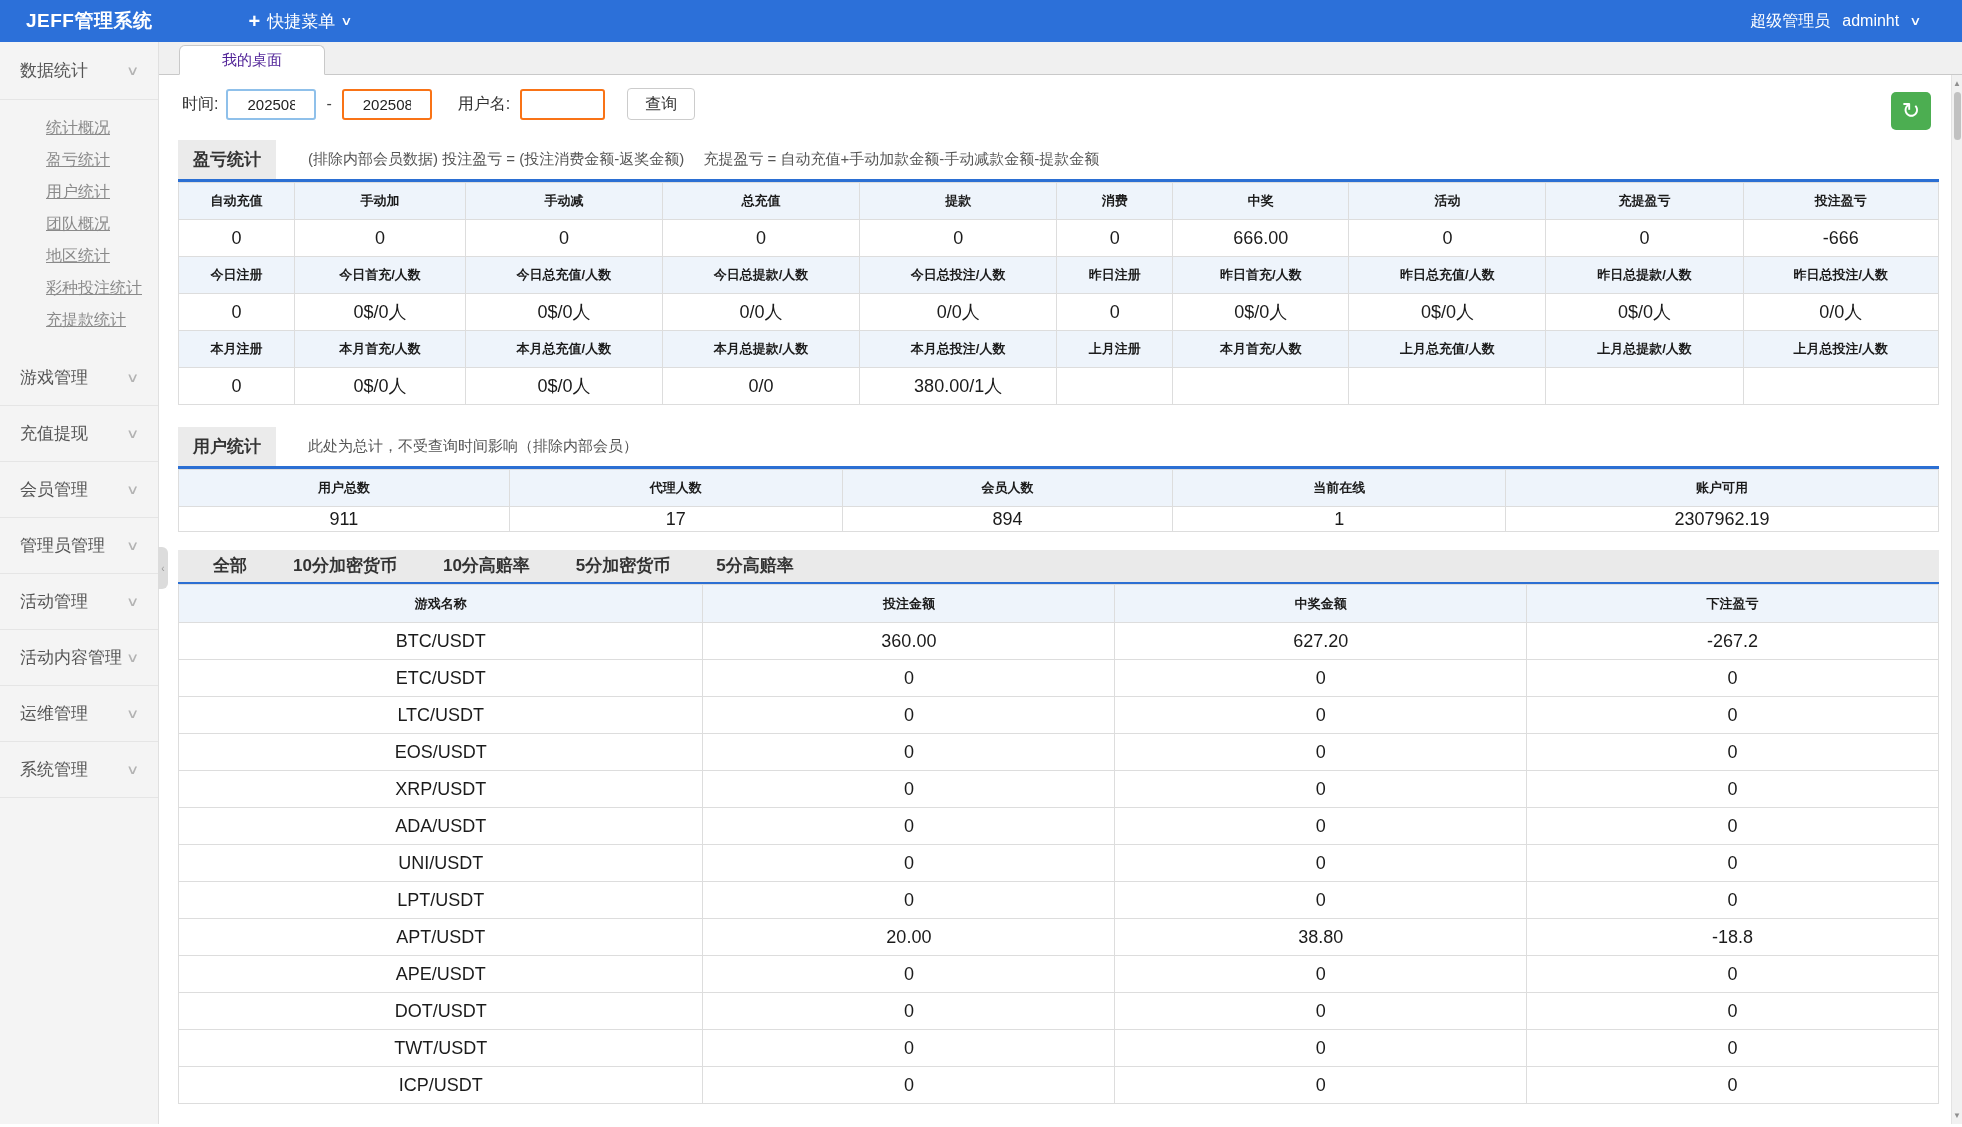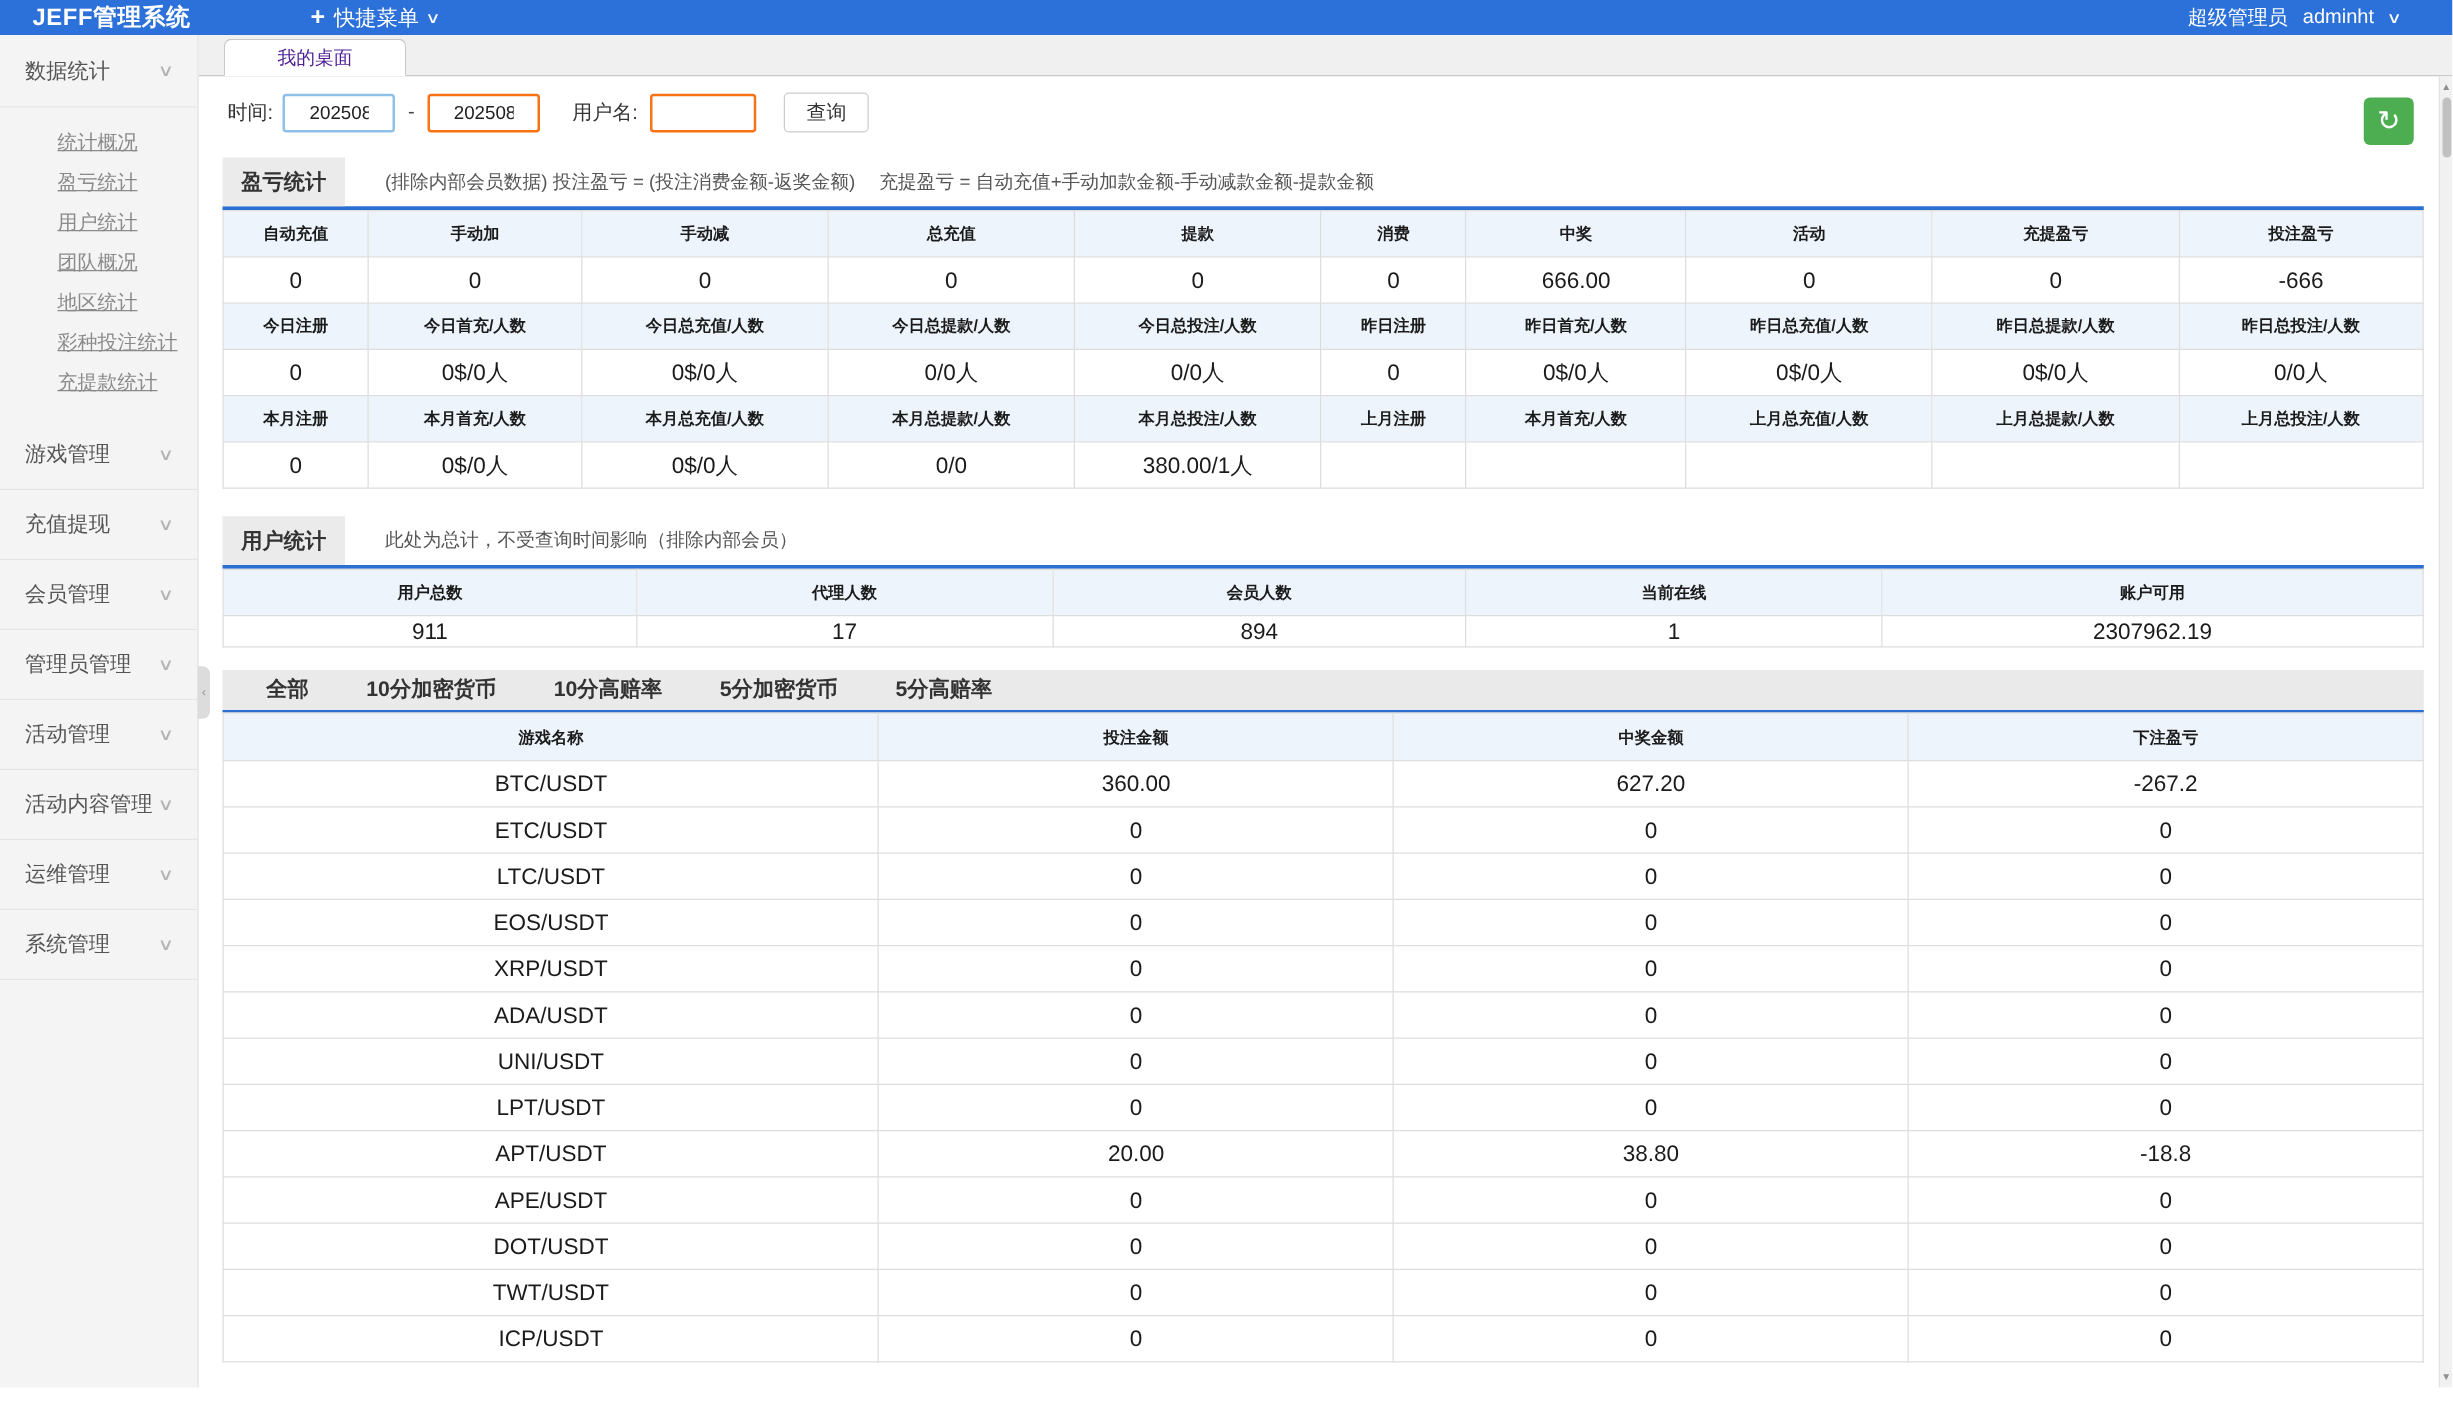--- a/index.html
+++ b/index.html
@@ -1,20 +1,20 @@
 <!DOCTYPE html>
 <html><head>
 <meta charset="utf-8">
 <style>
   * { box-sizing: border-box; margin: 0; padding: 0; }
   html,body { width:1962px; height:1127px; overflow:hidden;
     font-family:"Liberation Sans","DejaVu Sans",sans-serif; background:#fff; color:#222; }
 
   
-  .topbar { height:28px; background:#2c70d9; display:flex; align-items:center; color:#fff; }
+  .topbar { height:42px; background:#2c70d9; display:flex; align-items:center; color:#fff; }
   .brand { padding-left:26px; font-size:19px; font-weight:bold; letter-spacing:.5px; }
   .quickmenu { margin-left:96px; display:flex; align-items:center; gap:7px; font-size:17px; cursor:pointer; }
   .quickmenu .plus { font-size:20px; font-weight:bold; line-height:1; }
   .chev { font-size:12px; line-height:1; transform:scaleX(1.4); display:inline-block; }
   .topbar-right { margin-left:auto; padding-right:42px; display:flex; align-items:center; gap:12px; font-size:16px; cursor:pointer; }
 
   
   .layout { display:flex; height:1082px; position:relative; }
   .sidebar { width:159px; background:#f4f4f4; border-right:1px solid #e0e0e0; flex:none; position:relative; }
   .side-row { height:56px; display:flex; align-items:center; justify-content:space-between;

